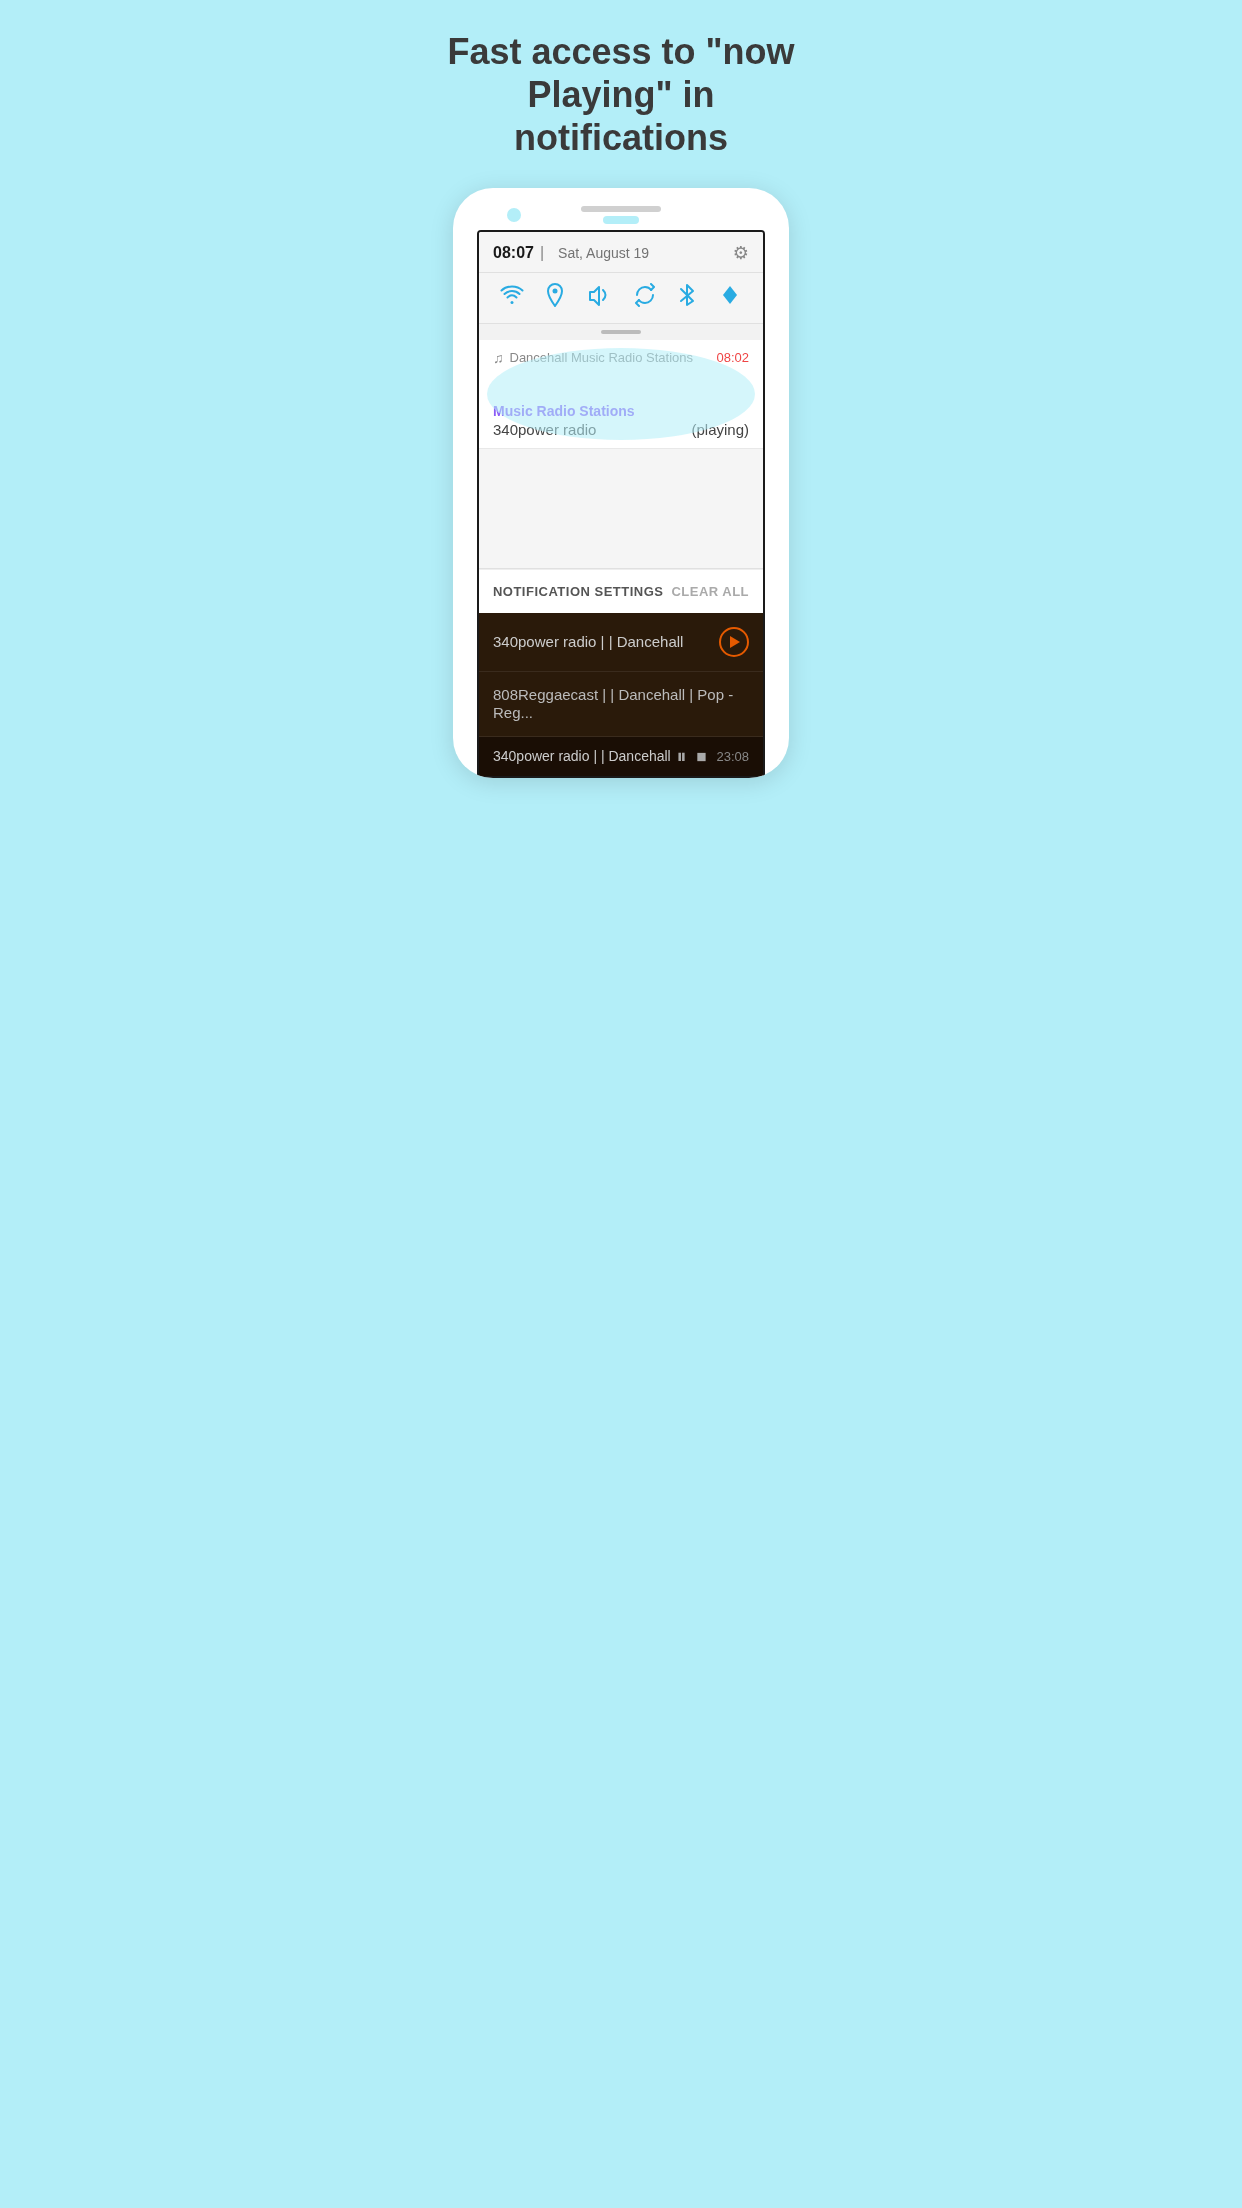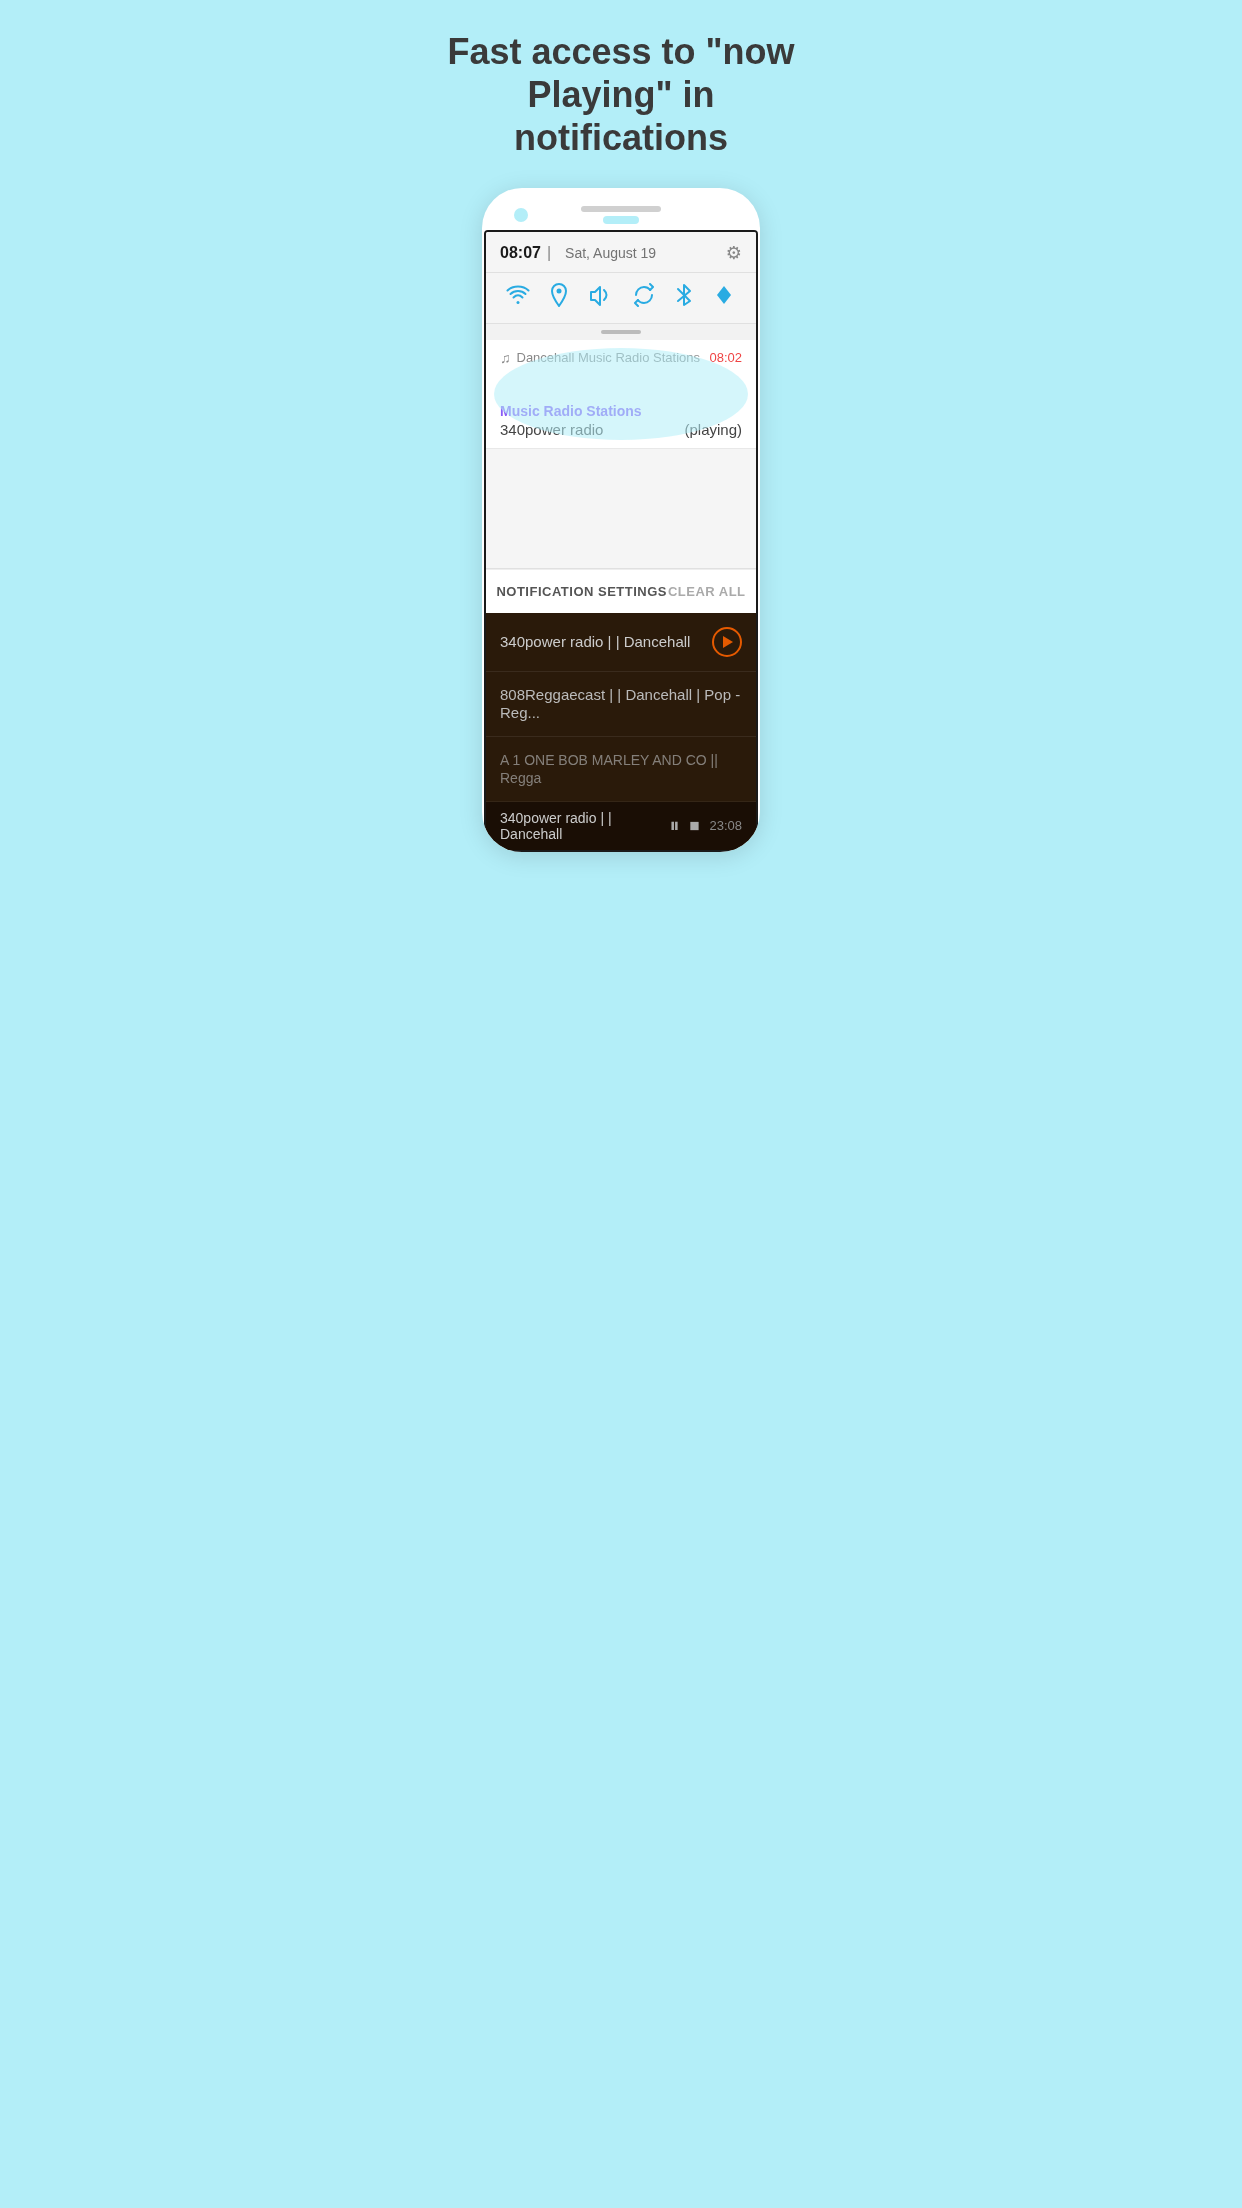--- a/index.html
+++ b/index.html
@@ -30,24 +30,24 @@
       font-weight: 700;
       color: #3a3a3a;
       text-align: center;
       line-height: 1.2;
       margin-bottom: 28px;
       padding: 0 10px;
     }
 
     
     .phone-mockup {
-      width: 278px;
+      width: 336px;
       background: #ffffff;
       border-radius: 40px;
-      padding: 18px 2px 0;
+      padding: 18px 24px 0;
       box-shadow: 0 4px 24px rgba(0,0,0,0.13);
       display: flex;
       flex-direction: column;
       align-items: center;
       position: relative;
       overflow: hidden;
     }
 
     
     .phone-top {
@@ -437,23 +437,20 @@
           <span class="station-name">340power radio | | Dancehall</span>
           <div class="play-btn">
             <div class="play-triangle"></div>
           </div>
         </div>
 
         <div class="station-row-2">
           <span class="station-name-2">808Reggaecast | | Dancehall | Pop - Reg...</span>
         </div>
 
-        <div class="station-row-3">
-          <span class="station-name-3">A 1 ONE BOB MARLEY AND CO || Regga</span>
-        </div>
 
         <div class="player-bar">
           <span class="player-station">340power radio | | Dancehall</span>
           <div class="player-controls">
             <span class="ctrl-btn">⏸</span>
             <span class="ctrl-btn">⏹</span>
           </div>
           <span class="player-time">23:08</span>
         </div>
 

